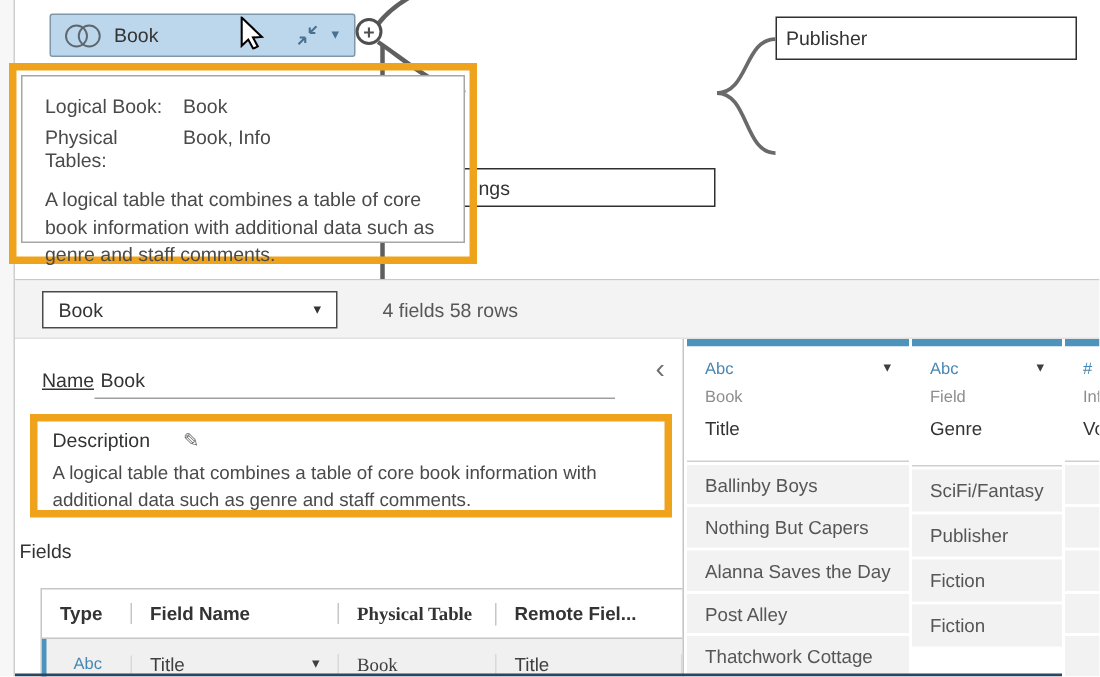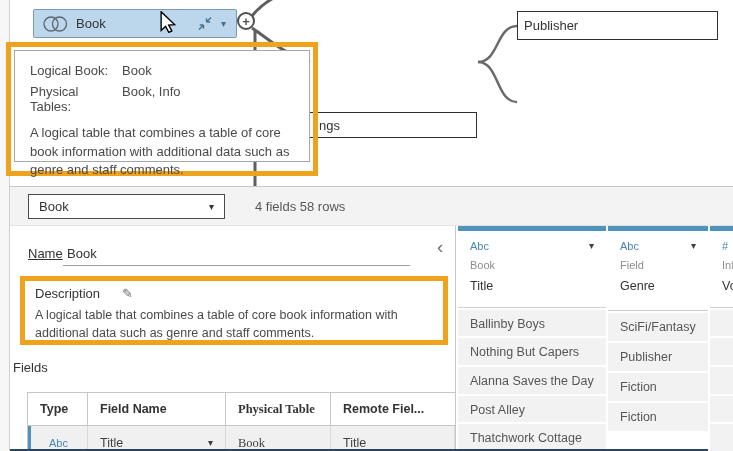--- a/index.html
+++ b/index.html
@@ -61,21 +61,21 @@
 
   .desc-frame { left:20px; top:276px; width:428px; height:69px; }
   .desc-inner { padding:5px 12px 0 10px; }
   .desc-head { display:flex; align-items:center; gap:22px; }
   .desc-title { font-size:13px; color:#333; }
   .pencil { font-size:13px; color:#6b6b6b; }
   .desc-text { margin-top:5px; font-size:12.5px; line-height:18px; color:#4a4a4a; }
 
   .fields-label { position:absolute; left:3px; top:134px; font-size:13px; color:#333; }
   .fields-table { position:absolute; left:17px; top:166px; width:429px; border:1px solid #c6c6c6; background:#fff; }
-  .ft-row { display:flex; }
+  .ft-row { display:flex;align-items:center; }
   .ft-cell { border-right:1px solid #c6c6c6; padding-left:12px; display:flex; align-items:center; overflow:hidden; white-space:nowrap; }
   .ft-cell:last-child { border-right:none; }
   .c-type { width:60px; } .c-fname { width:138px; } .c-ptable { width:105px;font-family:Liberation Serif, serif; } .c-remote { width:124px; }
   .ft-head { height:33px; border-bottom:1px solid #c6c6c6; }
   .ft-head .ft-cell { font-size:12.5px; font-weight:bold; color:#333; }
   .ft-data { height:34px; background:#f0f0f0; position:relative; }
   .ft-accent { position:absolute; left:0; top:0; width:3px; height:100%; background:#4e93bc; }
   .ft-data .ft-cell { font-size:12.5px; color:#3f3f3f; border-right:1px solid #d9d9d9; }
   .type-abc { font-size:11px; color:#4787b3; margin-left:9px; }
   .fname-flex { justify-content:space-between; padding-right:12px; }

